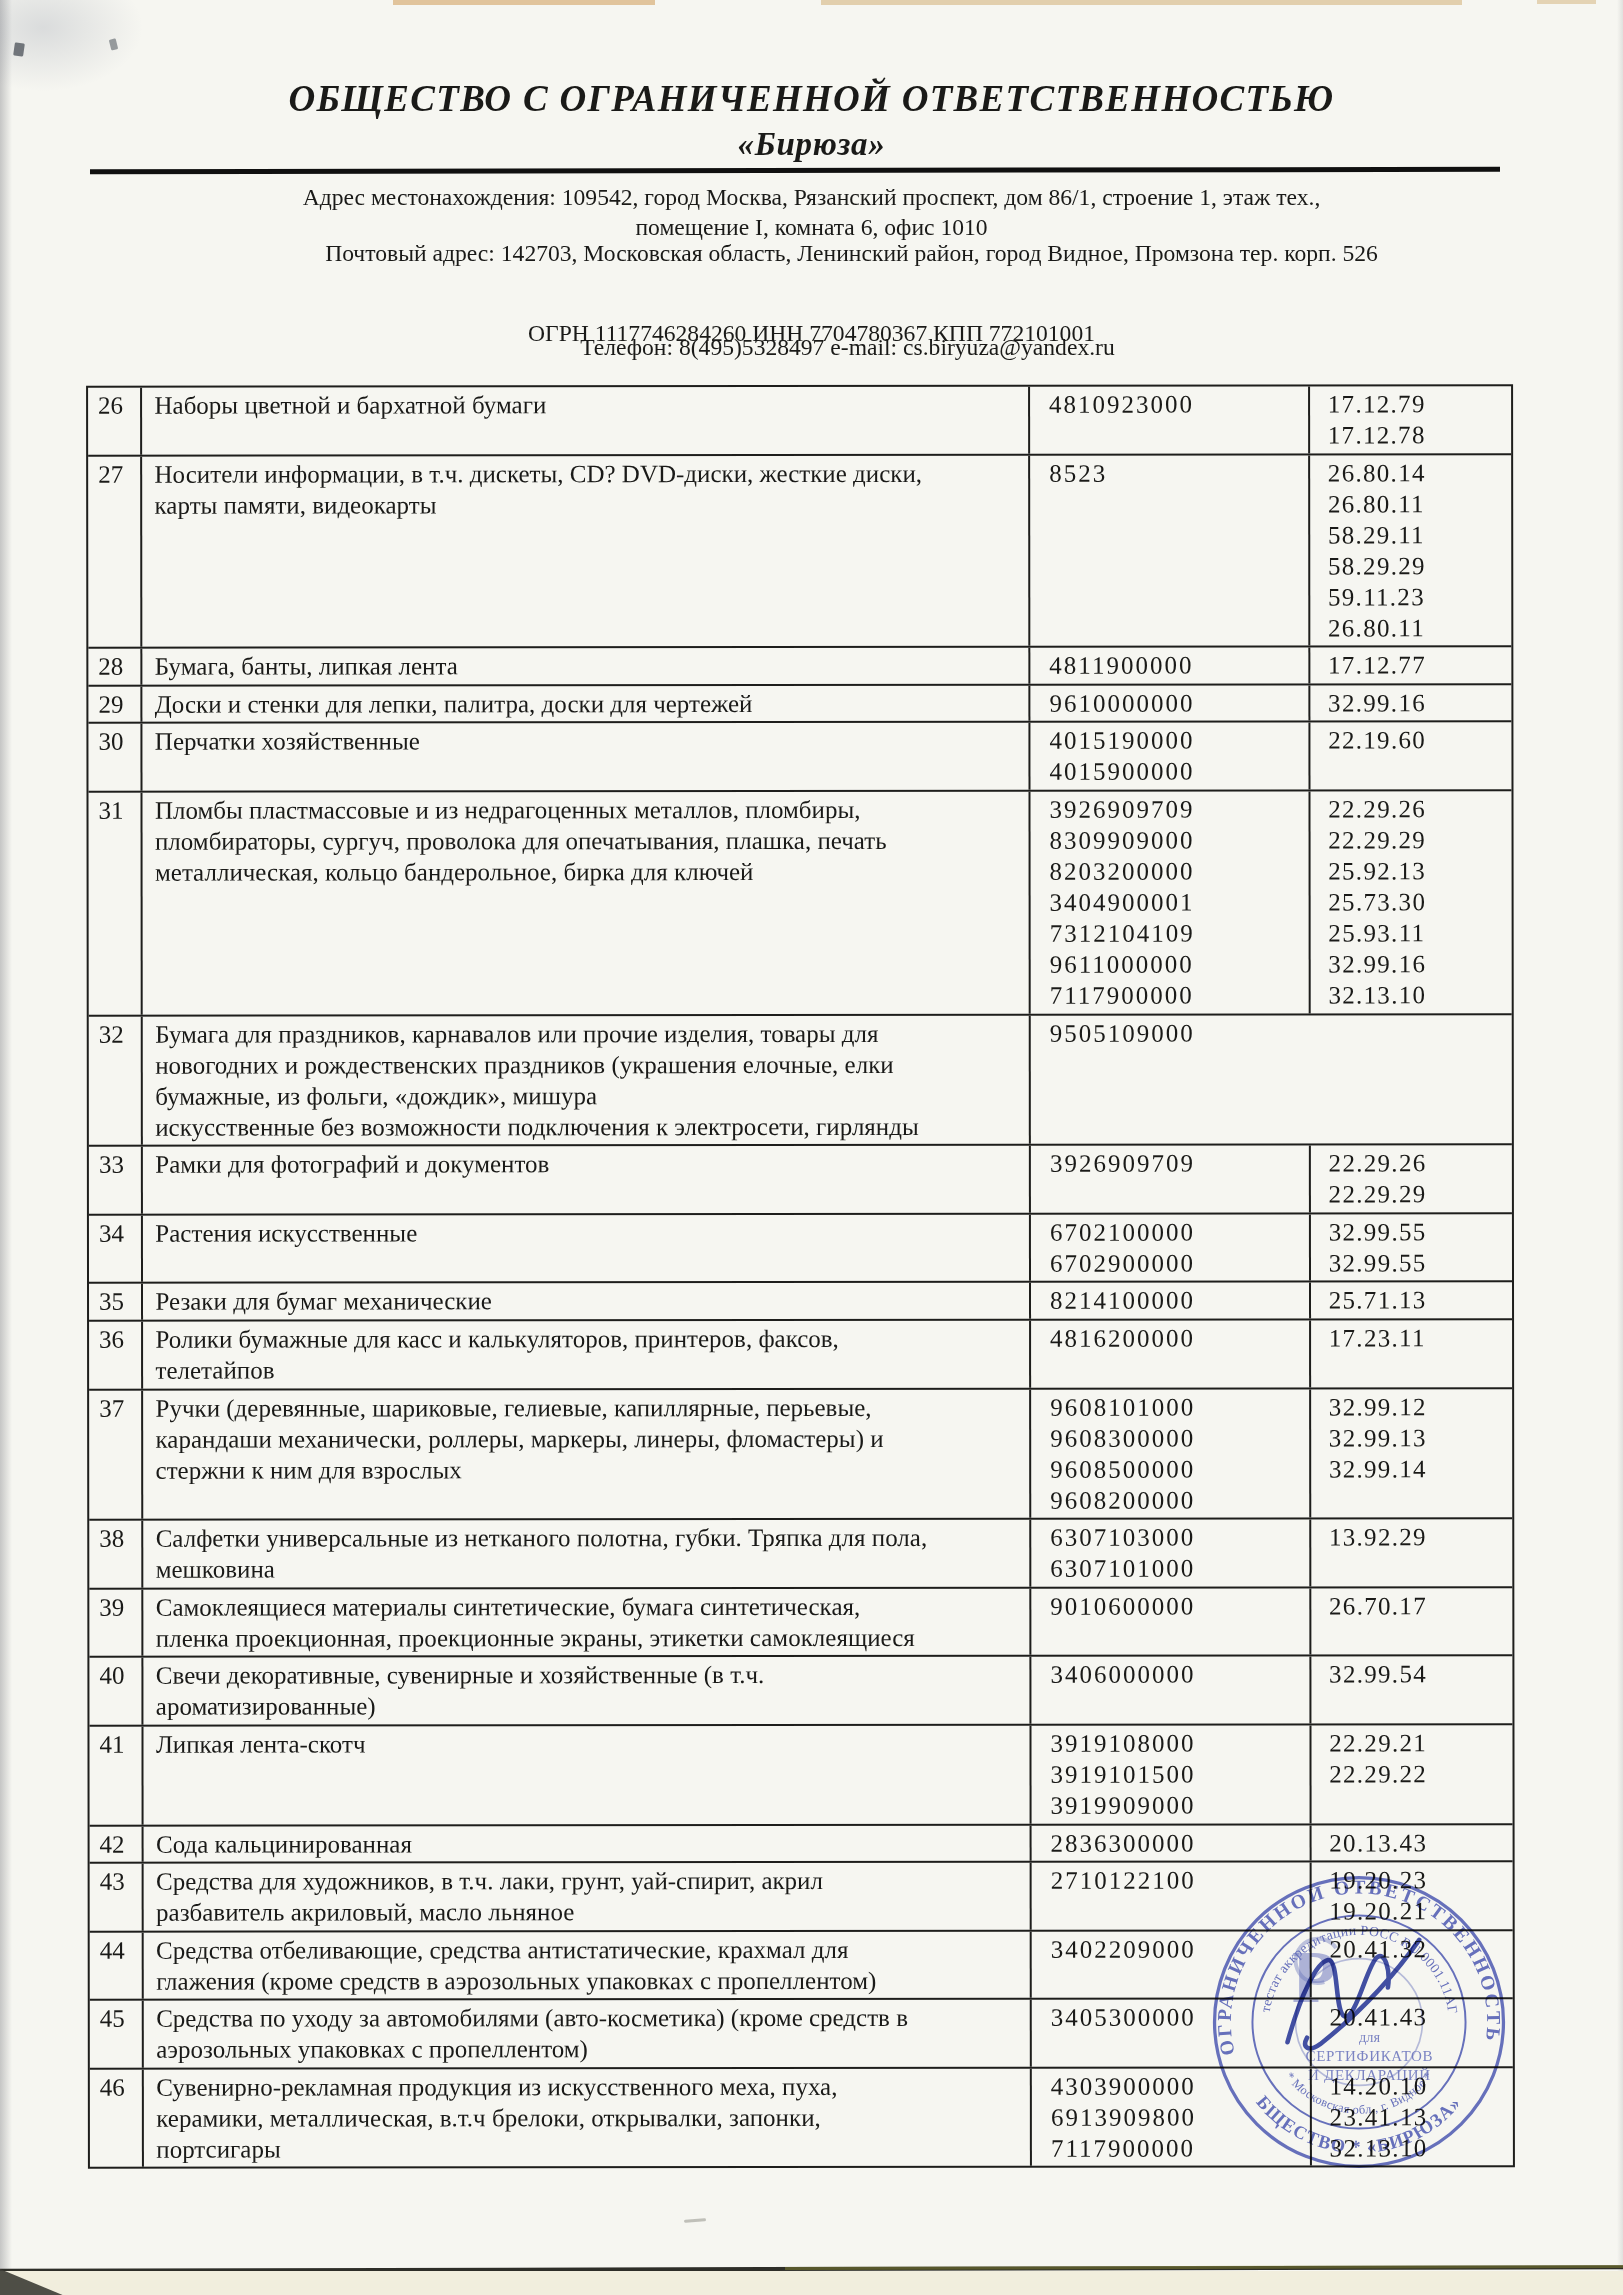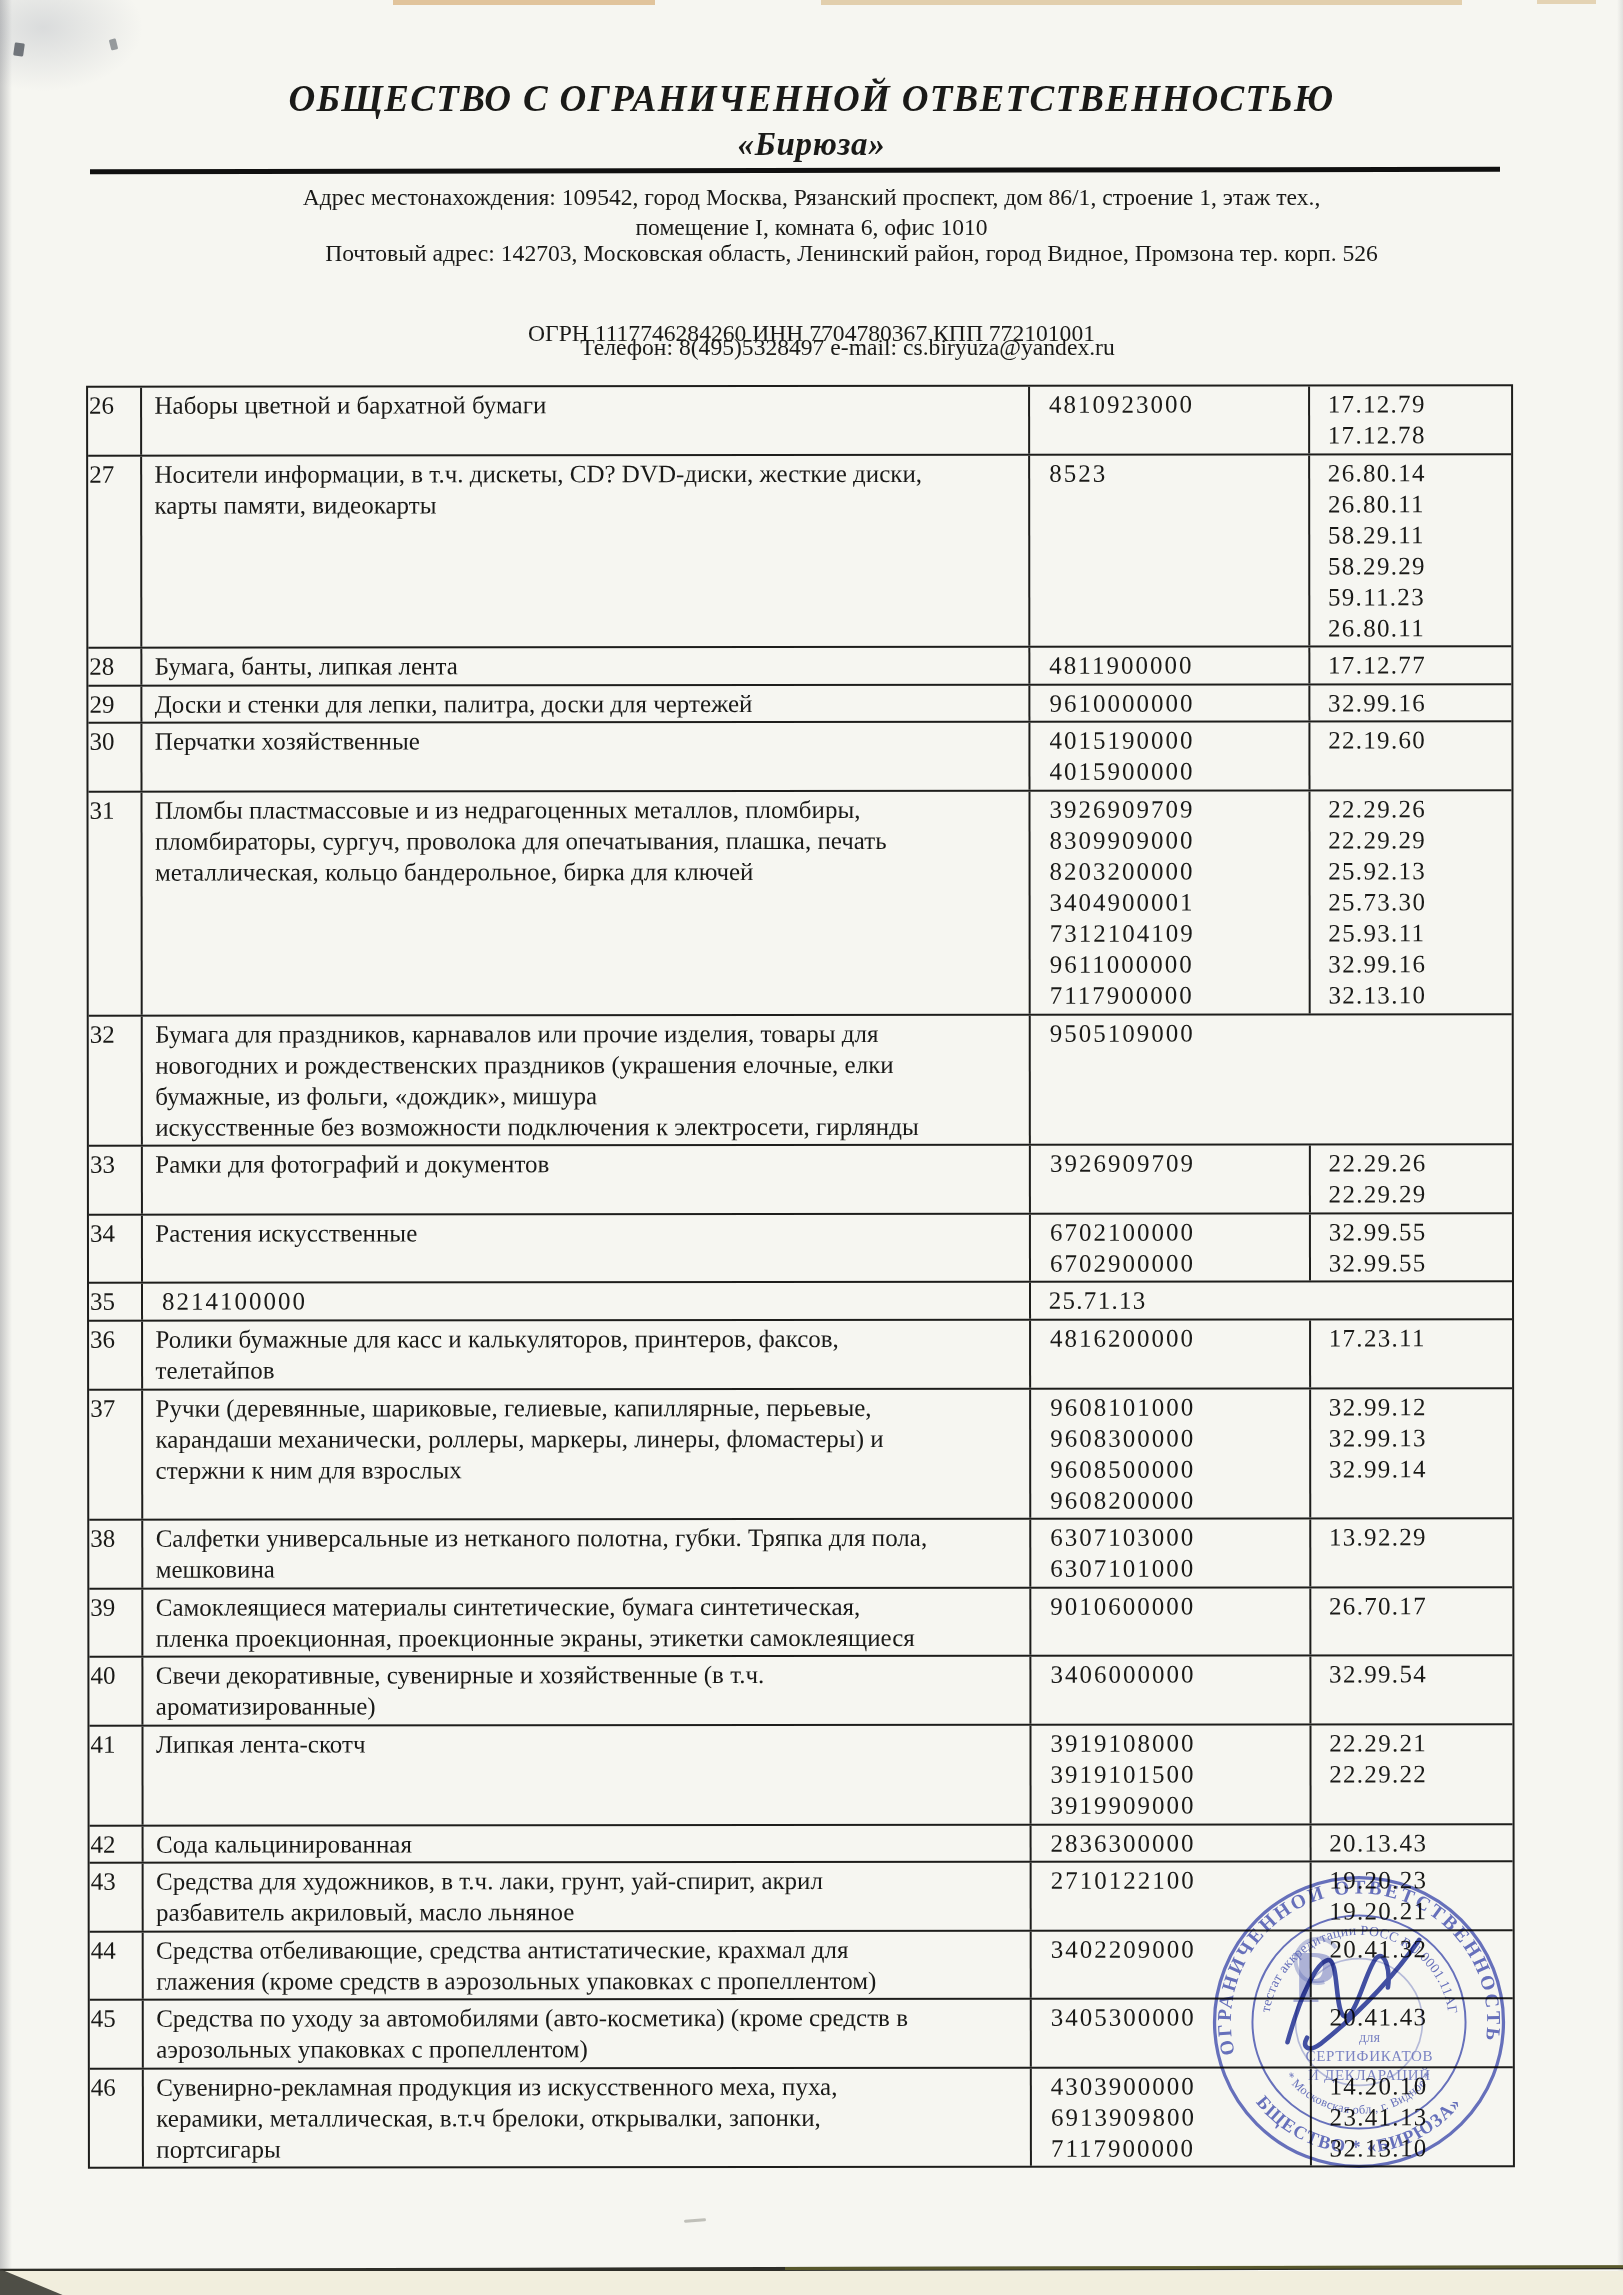--- a/index.html
+++ b/index.html
@@ -51,21 +51,21 @@
     position:absolute;left:87px;top:385px;width:1427px;
     border:2px solid var(--line);
     transform:rotate(-0.06deg);
     background:transparent;
   }
   .t-row{display:grid;grid-template-columns:54px 888px 280px 201px;border-bottom:2.6px solid var(--line);}
   .t-row:last-child{border-bottom:none;}
   .cell{border-right:2px solid var(--line);padding:2px 0 2.6px 0;}
   .cell:last-child{border-right:none;}
   .cell .line{font-size:25px;line-height:31px;white-space:nowrap;}
-  .cell.num{padding-left:1px;}
+  .cell.num{padding-left:10px;}
   .cell.desc{padding-left:12.4px;padding-right:5.2px;}
   .cell.code{padding-left:19px;letter-spacing:2px;}
   .cell.cls{padding-left:17.7px;letter-spacing:1.3px;}
   
   .stamp{position:absolute;left:1208px;top:1871px;width:302px;height:302px;
     mix-blend-mode:multiply;opacity:.92;color:var(--stamp-blue);}
   .stamp text{fill:currentColor;}
   .stamp .ring{stroke:currentColor;fill:none;}
   .signature{position:absolute;left:1243px;top:1917px;width:209px;height:150px;
     mix-blend-mode:multiply;color:var(--signature-blue);}
@@ -240,20 +240,23 @@
         <div class="line">6702900000</div>
       </div>
       <div class="cell cls">
         <div class="line">32.99.55</div>
         <div class="line">32.99.55</div>
       </div>
     </div>
     <div class="t-row">
       <div class="cell num">
         <div class="line">35</div>
+      </div>
+      <div class="cell desc">
+        <div class="line">Резаки для бумаг механические</div>
       </div>
       <div class="cell code">
         <div class="line">8214100000</div>
       </div>
       <div class="cell cls">
         <div class="line">25.71.13</div>
       </div>
     </div>
     <div class="t-row">
       <div class="cell num">

